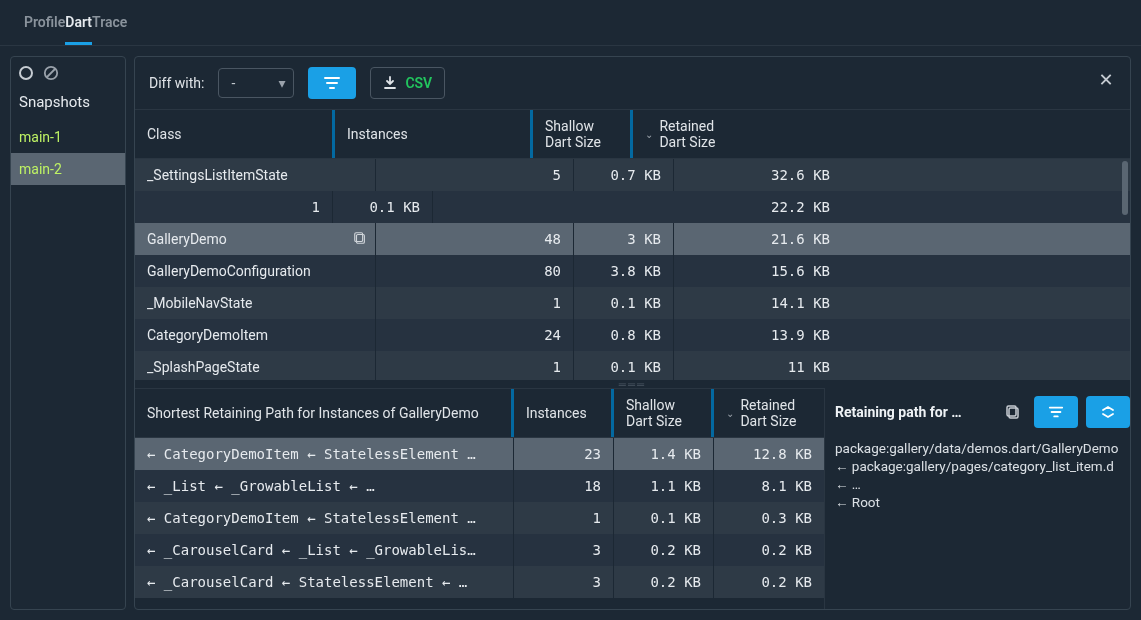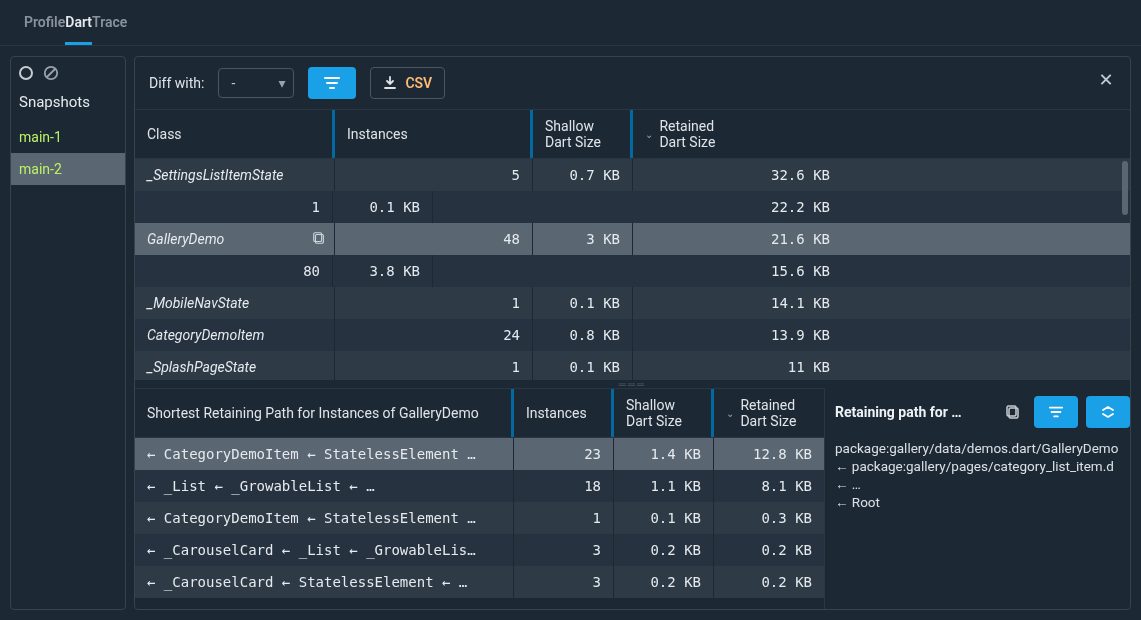--- a/index.html
+++ b/index.html
@@ -112,21 +112,21 @@
     display: inline-flex; align-items: center; justify-content: center;
     cursor: pointer;
   }
   .outline-btn {
     background: transparent;
     border: 1px solid #4a5662;
     border-radius: 4px;
     height: 32px;
     padding: 0 12px;
     display: inline-flex; align-items: center; gap: 8px;
-    color: #fdba74;
+    color: #22c55e;
     cursor: pointer;
     font-weight: 600;
   }
   .close-x {
     position: absolute; right: 14px; top: 12px;
     width: 20px; height: 20px; display:flex; align-items:center; justify-content:center;
     color: #c6ccd2; cursor: pointer; font-size: 18px;
   }
   
   .table-region {
@@ -174,21 +174,21 @@
   .cell {
     padding: 0 12px;
     display: flex; align-items: center;
     border-right: 1px solid #1c2834;
     color: #e6eaee;
     overflow: hidden;
     white-space: nowrap;
   }
   .cell.num { justify-content: flex-end; font-family: "SF Mono","Consolas","Menlo",monospace; }
   .cell:last-child { border-right: none; }
-  .cw-class { width: 200px; position: relative; font-style: italic; }
+  .cw-class { width: 241px; position: relative; }
   .cw-inst { width: 198px; justify-content: flex-end; }
   .cw-shal { width: 100px; }
   .cw-ret  { flex: 1; padding-right: 300px; }
   .copy-mini { position: absolute; right: 8px; top: 8px; color: #b0b6bd; }
   .grip {
     height: 8px;
     display:flex; align-items:center; justify-content:center;
     color: #4a5662;
     letter-spacing: 2px;
     font-size: 10px;
@@ -309,20 +309,21 @@
           <div class="row selected">
             <div class="cell cw-class">GalleryDemo<span class="copy-mini"><svg width="14" height="14" viewBox="0 0 16 16">
                   <rect x="4" y="4" width="9" height="10" rx="1.5" fill="none" stroke="#d0d5da" stroke-width="1.3"></rect>
                   <rect x="2" y="2" width="9" height="10" rx="1.5" fill="none" stroke="#d0d5da" stroke-width="1.3"></rect>
                 </svg></span></div>
             <div class="cell cw-inst num">48</div>
             <div class="cell cw-shal num">3 KB</div>
             <div class="cell cw-ret num">21.6 KB</div>
           </div>
           <div class="row stripe-b">
+            <div class="cell cw-class">GalleryDemoConfiguration</div>
             <div class="cell cw-inst num">80</div>
             <div class="cell cw-shal num">3.8 KB</div>
             <div class="cell cw-ret num">15.6 KB</div>
           </div>
           <div class="row stripe-a">
             <div class="cell cw-class">_MobileNavState</div>
             <div class="cell cw-inst num">1</div>
             <div class="cell cw-shal num">0.1 KB</div>
             <div class="cell cw-ret num">14.1 KB</div>
           </div>

